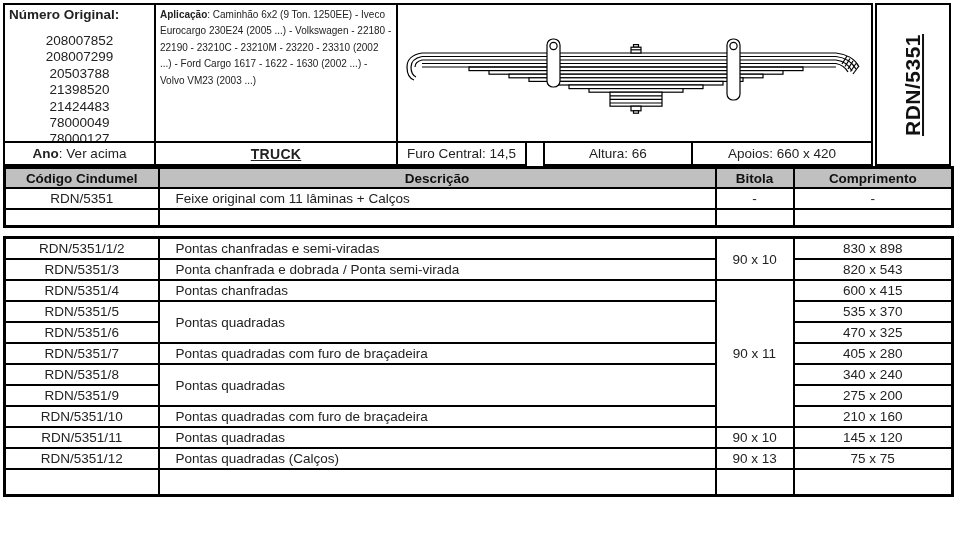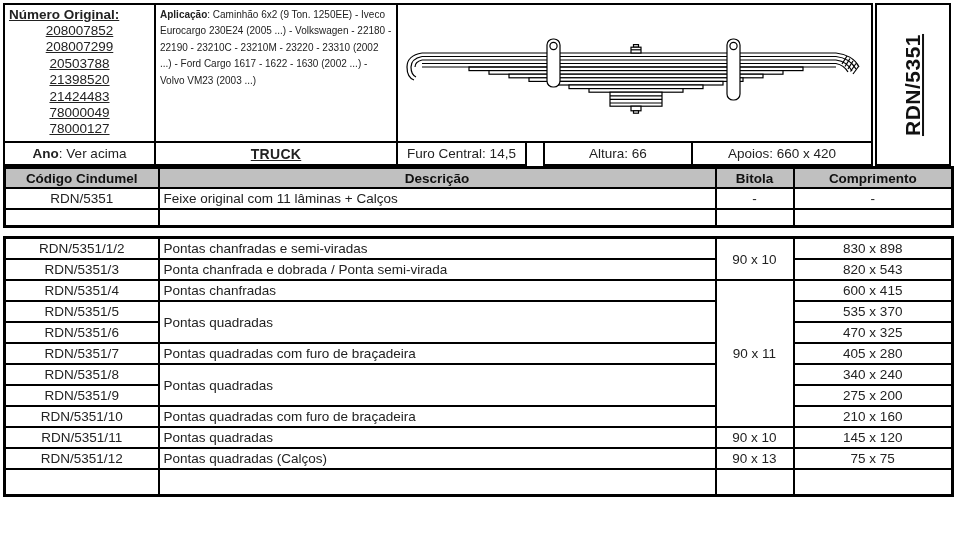--- a/index.html
+++ b/index.html
@@ -1,41 +1,41 @@
 <!DOCTYPE html>
 <html><head>
 <meta charset="utf-8">
 <style>
   html,body{margin:0;padding:0;background:#fff;}
   body{width:956px;height:546px;font-family:"Liberation Sans","DejaVu Sans",sans-serif;color:#222;overflow:hidden;}
   .sheet{position:relative;width:956px;height:546px;background:#fff;}
   .box{position:absolute;border:2px solid #000;box-sizing:border-box;background:#fff;}
   
-  .numero-box{left:3px;top:3px;width:153px;height:140px;padding:2px 4px;text-decoration:underline;}
+  .numero-box{left:3px;top:3px;width:153px;height:140px;padding:2px 4px;}
   .numero-title{font-weight:bold;font-size:13.5px;text-align:left;}
-  .numero-list{text-align:center;font-size:13.5px;line-height:16.4px;margin-top:1px;}
+  .numero-list{text-align:center;font-size:13.5px;line-height:16.4px;margin-top:11px;}
   
   .aplicacao-box{left:154px;top:3px;width:244px;height:140px;padding:2px 4px;font-size:10px;line-height:16.4px;text-align:left;}
   .lbl-bold{font-weight:bold;}
   
   .ano-cell{left:3px;top:141px;width:153px;height:25px;}
   .truck-cell{left:154px;top:141px;width:244px;height:25px;}
   .cell-center{display:flex;align-items:center;justify-content:center;font-size:13.5px;}
   .truck-label{font-weight:bold;text-decoration:underline;font-size:14px;letter-spacing:.3px;}
   
   .drawing-box{left:396px;top:3px;width:477px;height:140px;}
   .furo-cell{left:396px;top:141px;width:131px;height:25px;}
   .altura-cell{left:543px;top:141px;width:150px;height:25px;}
   .apoios-cell{left:691px;top:141px;width:182px;height:25px;}
   
   .rdn-box{left:875px;top:3px;width:76px;height:163px;display:flex;align-items:center;justify-content:center;}
   .rdn-vertical{transform:rotate(-90deg);font-weight:bold;font-size:21px;text-decoration:underline;white-space:nowrap;letter-spacing:.5px;color:#111;}
   
   table.grid{position:absolute;left:3px;border-collapse:collapse;table-layout:fixed;width:948px;background:#fff;border:3px solid #000;}
-  table.grid td,table.grid th{border:2px solid #000;font-size:13.5px;padding:0 4px;overflow:hidden;white-space:nowrap;}
+  table.grid td,table.grid th{border:2px solid #000;font-size:13.5px;padding:0 16px;overflow:hidden;white-space:nowrap;}
   .tableA{top:166px;}
   .tableB{top:236px;}
   th.gray{background:#c0c0c0;font-weight:bold;color:#111;height:18px;padding:1px 4px;}
   td.code{text-align:center;height:19px;}
   td.desc{text-align:left;}
   td.ctr{text-align:center;}
   tr.empty-a td{height:15px;}
   tr.data-b td{height:19px;}
   tr.empty-b td{height:24px;}
   svg{display:block;}

